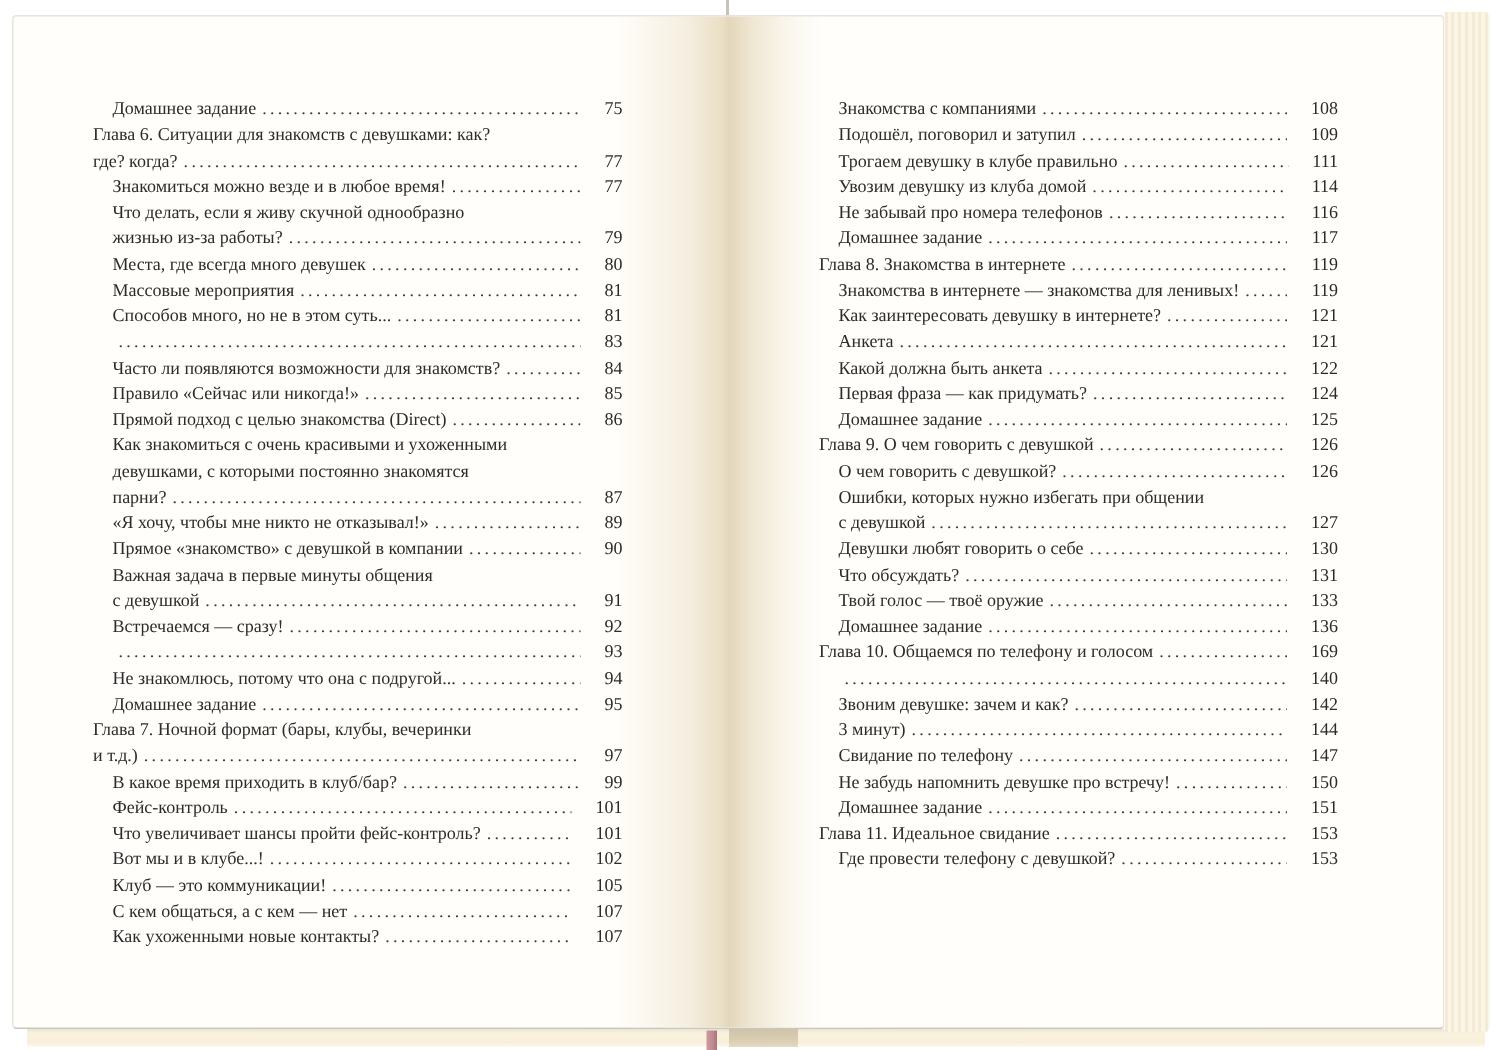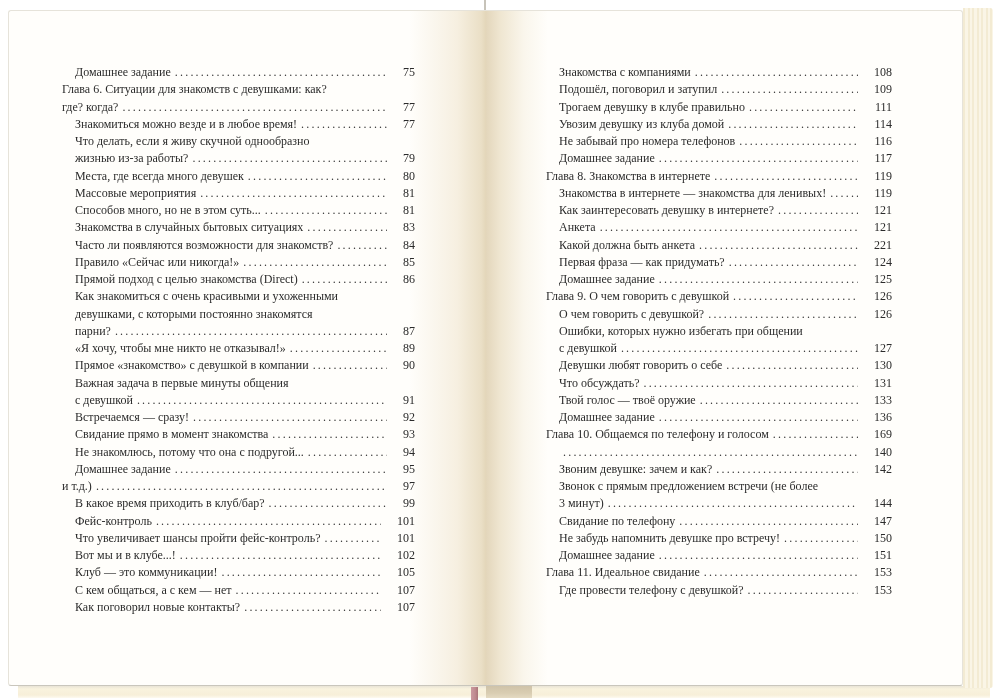--- a/index.html
+++ b/index.html
@@ -89,21 +89,20 @@
           <span class="t">Массовые мероприятия</span>
           <span class="l"></span>
           <span class="p">81</span>
         </div>
         <div class="row ind">
           <span class="t">Способов много, но не в этом суть...</span>
           <span class="l"></span>
           <span class="p">81</span>
         </div>
         <div class="row ind">
-          <span class="t">Знакомства в случайных бытовых ситуациях</span>
           <span class="l"></span>
           <span class="p">83</span>
         </div>
         <div class="row ind">
           <span class="t">Часто ли появляются возможности для знакомств?</span>
           <span class="l"></span>
           <span class="p">84</span>
         </div>
         <div class="row ind">
           <span class="t">Правило «Сейчас или никогда!»</span>
@@ -143,35 +142,37 @@
           <span class="t">с девушкой</span>
           <span class="l"></span>
           <span class="p">91</span>
         </div>
         <div class="row ind">
           <span class="t">Встречаемся — сразу!</span>
           <span class="l"></span>
           <span class="p">92</span>
         </div>
         <div class="row ind">
-          <span class="t">Свидание прямо в момент знакомства</span>
           <span class="l"></span>
           <span class="p">93</span>
         </div>
         <div class="row ind">
           <span class="t">Не знакомлюсь, потому что она с подругой...</span>
           <span class="l"></span>
           <span class="p">94</span>
         </div>
         <div class="row ind">
           <span class="t">Домашнее задание</span>
           <span class="l"></span>
           <span class="p">95</span>
         </div>
         <div class="row">
+          <span class="t">Глава 7. Ночной формат (бары, клубы, вечеринки</span>
+        </div>
+        <div class="row">
           <span class="t">и т.д.)</span>
           <span class="l"></span>
           <span class="p">97</span>
         </div>
         <div class="row ind">
           <span class="t">В какое время приходить в клуб/бар?</span>
           <span class="l"></span>
           <span class="p">99</span>
         </div>
         <div class="row ind">
@@ -193,21 +194,21 @@
           <span class="t">Клуб — это коммуникации!</span>
           <span class="l"></span>
           <span class="p">105</span>
         </div>
         <div class="row ind">
           <span class="t">С кем общаться, а с кем — нет</span>
           <span class="l"></span>
           <span class="p">107</span>
         </div>
         <div class="row ind">
-          <span class="t">Как поговорил новые контакты?</span>
+          <span class="t">Как ухоженными новые контакты?</span>
           <span class="l"></span>
           <span class="p">107</span>
         </div>
       </div>
   </div>
 
   <div class="page page-right">
     <div class="toc toc-right" id="toc-right">
         <div class="row ind">
           <span class="t">Знакомства с компаниями</span>
@@ -255,21 +256,21 @@
           <span class="p">121</span>
         </div>
         <div class="row ind">
           <span class="t">Анкета</span>
           <span class="l"></span>
           <span class="p">121</span>
         </div>
         <div class="row ind">
           <span class="t">Какой должна быть анкета</span>
           <span class="l"></span>
-          <span class="p">221</span>
+          <span class="p">122</span>
         </div>
         <div class="row ind">
           <span class="t">Первая фраза — как придумать?</span>
           <span class="l"></span>
           <span class="p">124</span>
         </div>
         <div class="row ind">
           <span class="t">Домашнее задание</span>
           <span class="l"></span>
           <span class="p">125</span>
@@ -318,23 +319,20 @@
           <span class="p">169</span>
         </div>
         <div class="row ind">
           <span class="l"></span>
           <span class="p">140</span>
         </div>
         <div class="row ind">
           <span class="t">Звоним девушке: зачем и как?</span>
           <span class="l"></span>
           <span class="p">142</span>
-        </div>
-        <div class="row ind">
-          <span class="t">Звонок с прямым предложением встречи (не более</span>
         </div>
         <div class="row ind">
           <span class="t">3 минут)</span>
           <span class="l"></span>
           <span class="p">144</span>
         </div>
         <div class="row ind">
           <span class="t">Свидание по телефону</span>
           <span class="l"></span>
           <span class="p">147</span>

